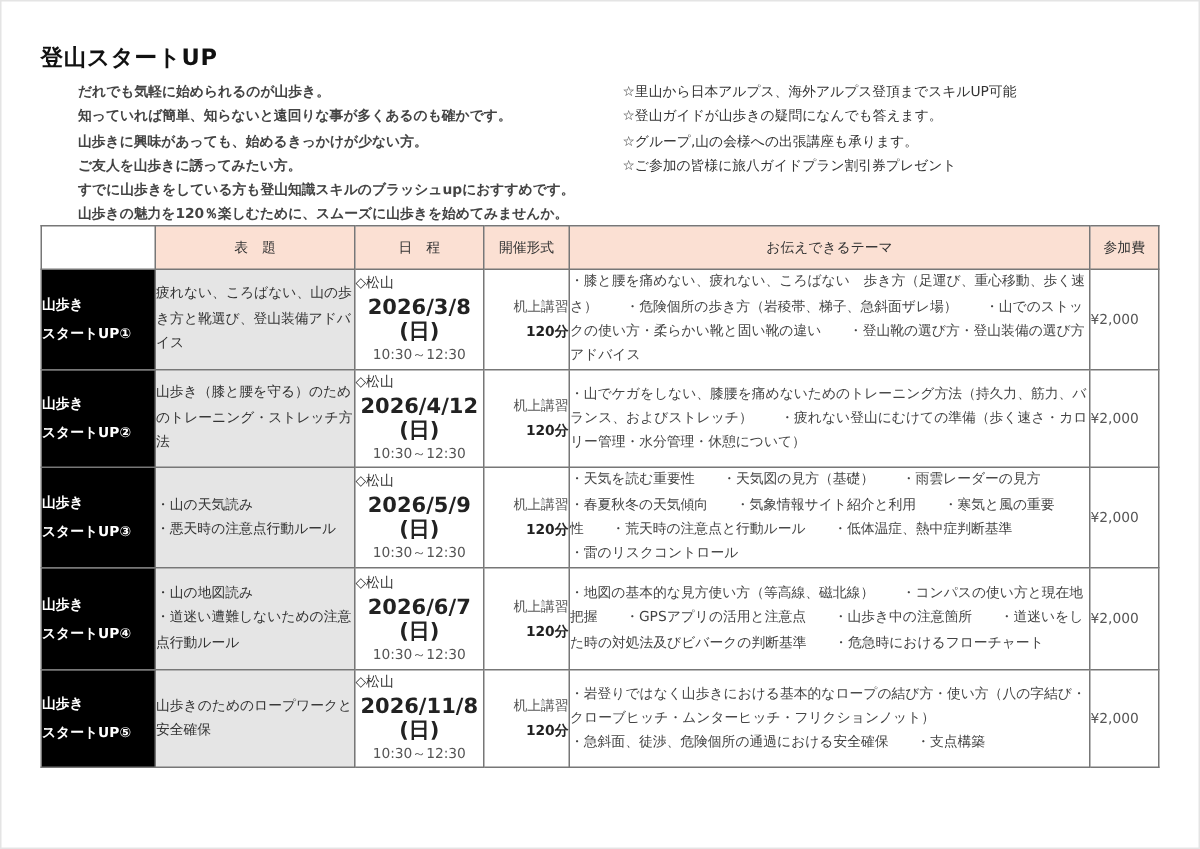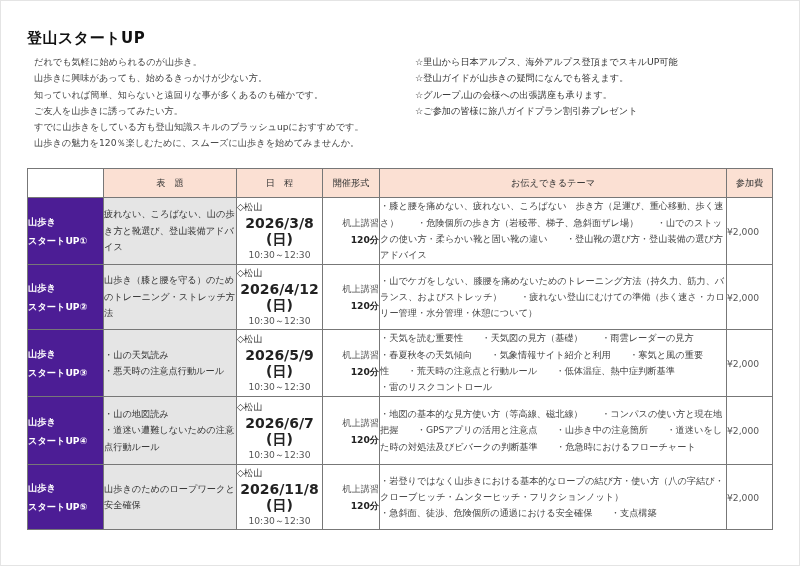--- a/index.html
+++ b/index.html
@@ -2,54 +2,54 @@
 <html><head>
 <meta charset="utf-8">
 <style>
   html, body { margin: 0; padding: 0; }
   body {
     width: 800px; height: 566px; background: #ffffff; position: relative; overflow: hidden;
     font-family: "DejaVu Sans", "Liberation Sans", sans-serif; color: #333;
   }
   .page-border { position: absolute; left: 0; top: 0; width: 798px; height: 564px; border: 1px solid #e4e4e4; }
   .title { position: absolute; left: 27px; top: 29px; font-size: 15px; font-weight: bold; color: #111; letter-spacing: 0.5px; text-align: right; }
-  .intro-left { position: absolute; left: 34px; top: 54px; font-size: 9.2px; line-height: 16.3px; color: #444; }
+  .intro-left { position: absolute; left: 52px; top: 54px; font-size: 9.2px; line-height: 16.3px; color: #444; font-weight: bold; }
   .intro-right { position: absolute; left: 415px; top: 54px; font-size: 9.2px; line-height: 16.3px; color: #333; }
   .intro-left div, .intro-right div { white-space: nowrap; }
 
   table.schedule {
-    position: absolute; left: 27px; top: 168px; border-collapse: collapse; table-layout: fixed;
+    position: absolute; left: 27px; top: 150px; border-collapse: collapse; table-layout: fixed;
     font-size: 9.2px; color: #333;
   }
   table.schedule td, table.schedule th { border: 1px solid #777; padding: 0; vertical-align: middle; }
   th.hd { background: #fbe0d3; font-weight: normal; height: 28px; color: #333; }
   th.blank { background: #ffffff; }
-  td.label { background: #4c1d95; color: #ffffff; font-weight: bold; padding-left: 5px; line-height: 19px; font-size: 9.2px; }
+  td.label { background: #000000; color: #ffffff; font-weight: bold; padding-left: 5px; line-height: 19px; font-size: 9.2px; }
   td.topic { background: #e5e5e5; padding: 2px 5px; line-height: 16.5px; }
   td.date { padding: 2px 4px; line-height: 16px; }
   td.date .d1 { display: block; }
   td.date .d2 { display: block; text-align: center; font-weight: bold; font-size: 14px; color: #222; }
   td.date .d3 { display: block; text-align: center; color: #555; }
   td.format { text-align: right; line-height: 17px; }
   td.format .f2 { font-weight: bold; color: #222; display: block; }
   td.format .f1 { display: block; color: #555; }
   td.theme { padding: 2px 6px 2px 5px; line-height: 16.3px; color: #444; }
   td.fee { text-align: left; padding-right: 4px; color: #555; }
 </style>
 </head>
 <body>
 
 <div class="page-border"></div>
 
 <div class="title">登山スタートUP</div>
 
 <div class="intro-left">
   <div>だれでも気軽に始められるのが山歩き。</div>
+  <div>知っていれば簡単、知らないと遠回りな事が多くあるのも確かです。</div>
   <div>山歩きに興味があっても、始めるきっかけが少ない方。</div>
-  <div>知っていれば簡単、知らないと遠回りな事が多くあるのも確かです。</div>
   <div>ご友人を山歩きに誘ってみたい方。</div>
   <div>すでに山歩きをしている方も登山知識スキルのブラッシュupにおすすめです。</div>
   <div>山歩きの魅力を120％楽しむために、スムーズに山歩きを始めてみませんか。</div>
 </div>
 
 <div class="intro-right">
   <div>☆里山から日本アルプス、海外アルプス登頂までスキルUP可能</div>
   <div>☆登山ガイドが山歩きの疑問になんでも答えます。</div>
   <div>☆グループ,山の会様への出張講座も承ります。</div>
   <div>☆ご参加の皆様に旅八ガイドプラン割引券プレゼント</div>

